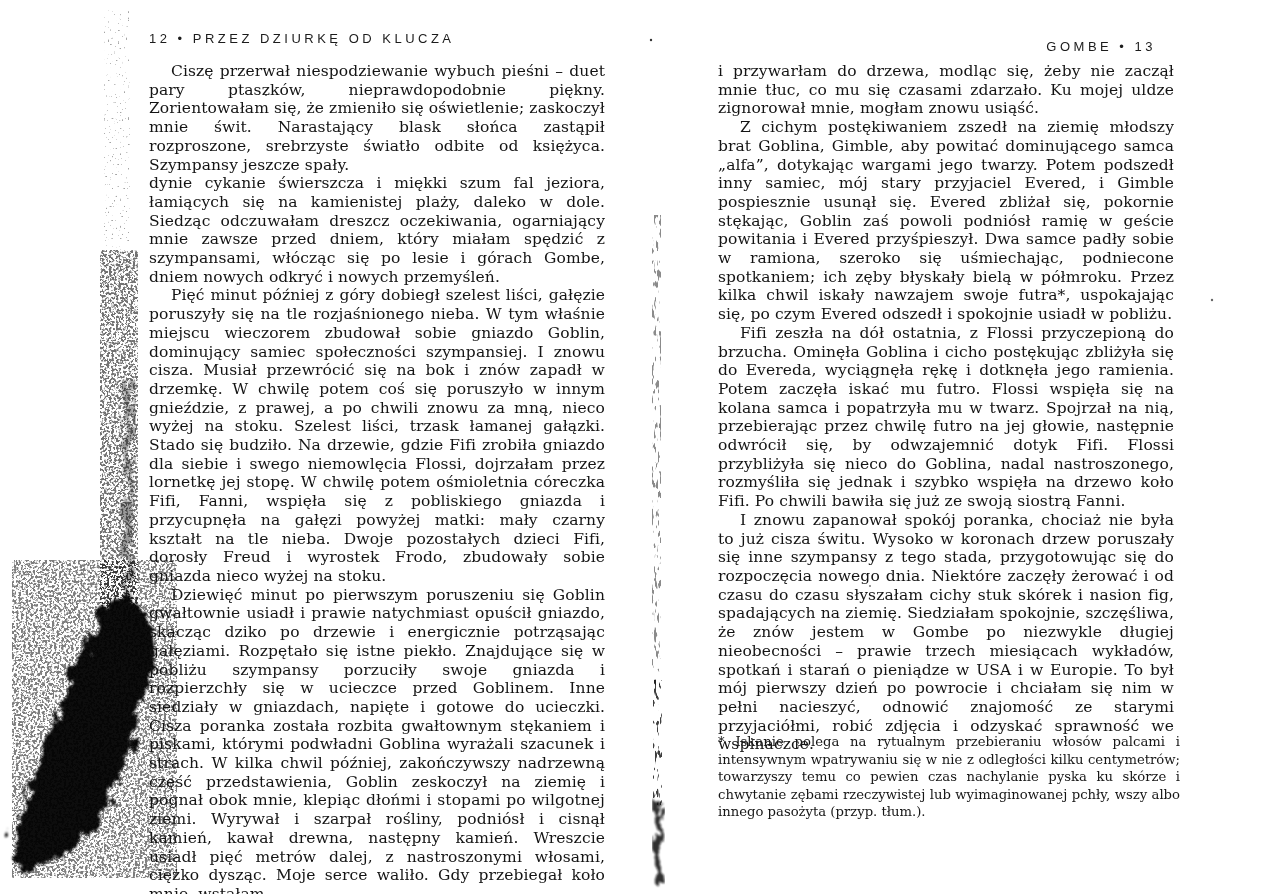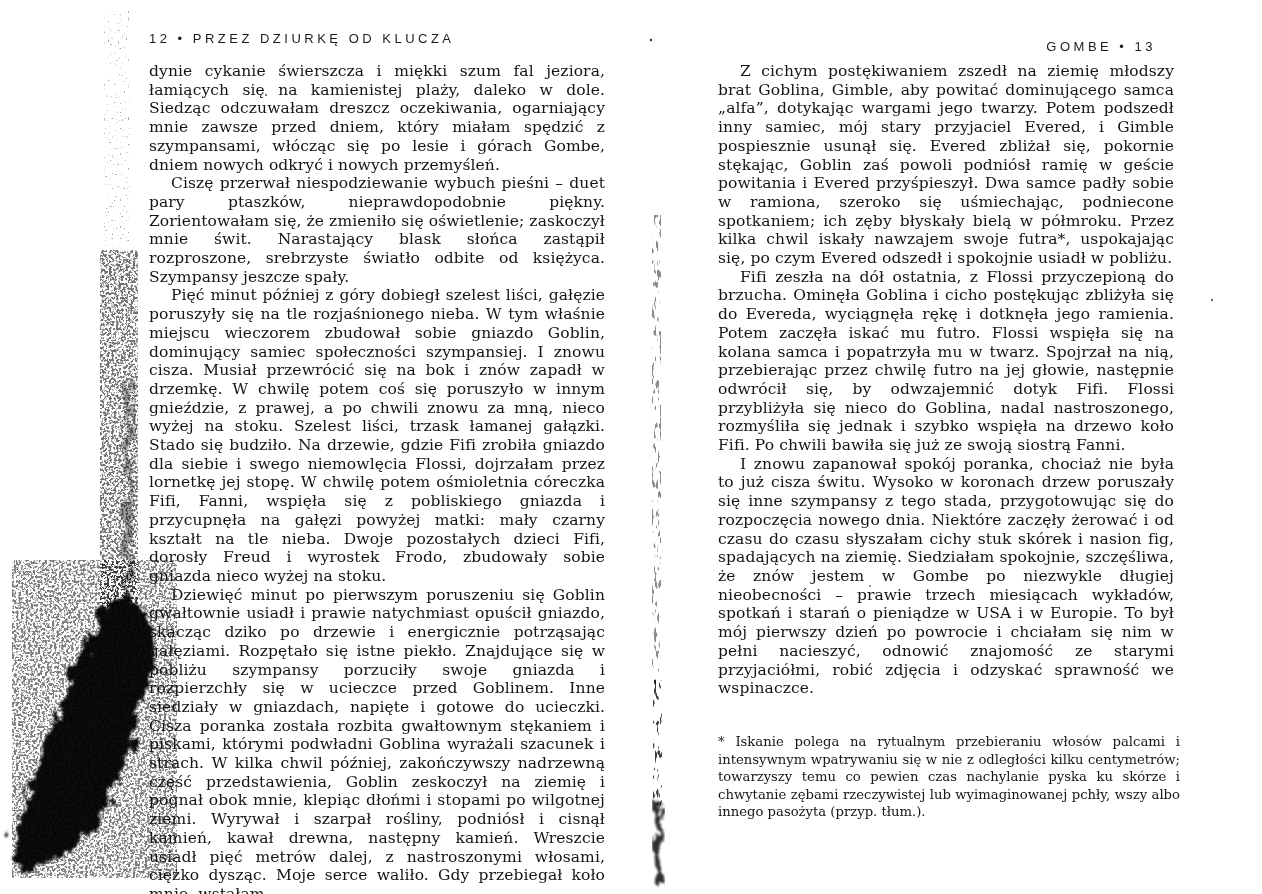--- a/index.html
+++ b/index.html
@@ -105,25 +105,26 @@
   <circle cx="266" cy="95" r="1" fill="#555"></circle>
   <circle cx="1212" cy="300" r="1.2" fill="#666"></circle>
   <circle cx="870" cy="586" r="1" fill="#777"></circle>
 </svg>
 
 <div class="running-header left">12 • PRZEZ DZIURKĘ OD KLUCZA</div>
 
 <div class="running-header right">GOMBE • 13</div>
 
 <div class="page-column left">
+  <p class="para">Ciszę przerwał niespodziewanie wybuch pieśni – duet pary ptaszków, nieprawdopodobnie piękny. Zorientowałam się, że zmieniło się oświetlenie; zaskoczył mnie świt. Narastający blask słońca zastąpił rozproszone, srebrzyste światło odbite od księżyca. Szympansy jeszcze spały.</p>
   <p class="para no-indent">dynie cykanie świerszcza i miękki szum fal jeziora, łamiących się na kamienistej plaży, daleko w dole. Siedząc odczuwałam dreszcz oczekiwania, ogarniający mnie zawsze przed dniem, który miałam spędzić z szympansami, włócząc się po lesie i górach Gombe, dniem nowych odkryć i nowych przemyśleń.</p>
-  <p class="para">Ciszę przerwał niespodziewanie wybuch pieśni – duet pary ptaszków, nieprawdopodobnie piękny. Zorientowałam się, że zmieniło się oświetlenie; zaskoczył mnie świt. Narastający blask słońca zastąpił rozproszone, srebrzyste światło odbite od księżyca. Szympansy jeszcze spały.</p>
   <p class="para">Pięć minut później z góry dobiegł szelest liści, gałęzie poruszyły się na tle rozjaśnionego nieba. W tym właśnie miejscu wieczorem zbudował sobie gniazdo Goblin, dominujący samiec społeczności szympansiej. I znowu cisza. Musiał przewrócić się na bok i znów zapadł w drzemkę. W chwilę potem coś się poruszyło w innym gnieździe, z prawej, a po chwili znowu za mną, nieco wyżej na stoku. Szelest liści, trzask łamanej gałązki. Stado się budziło. Na drzewie, gdzie Fifi zrobiła gniazdo dla siebie i swego niemowlęcia Flossi, dojrzałam przez lornetkę jej stopę. W chwilę potem ośmioletnia córeczka Fifi, Fanni, wspięła się z pobliskiego gniazda i przycupnęła na gałęzi powyżej matki: mały czarny kształt na tle nieba. Dwoje pozostałych dzieci Fifi, dorosły Freud i wyrostek Frodo, zbudowały sobie gniazda nieco wyżej na stoku.</p>
   <p class="para">Dziewięć minut po pierwszym poruszeniu się Goblin gwałtownie usiadł i prawie natychmiast opuścił gniazdo, skacząc dziko po drzewie i energicznie potrząsając gałęziami. Rozpętało się istne piekło. Znajdujące się w pobliżu szympansy porzuciły swoje gniazda i rozpierzchły się w ucieczce przed Goblinem. Inne siedziały w gniazdach, napięte i gotowe do ucieczki. Cisza poranka została rozbita gwałtownym stękaniem i piskami, którymi podwładni Goblina wyrażali szacunek i strach. W kilka chwil później, zakończywszy nadrzewną część przedstawienia, Goblin zeskoczył na ziemię i pognał obok mnie, klepiąc dłońmi i stopami po wilgotnej ziemi. Wyrywał i szarpał rośliny, podniósł i cisnął kamień, kawał drewna, następny kamień. Wreszcie usiadł pięć metrów dalej, z nastroszonymi włosami, ciężko dysząc. Moje serce waliło. Gdy przebiegał koło mnie, wstałam</p>
 </div>
 
 <div class="page-column right">
+  <p class="para no-indent">i przywarłam do drzewa, modląc się, żeby nie zaczął mnie tłuc, co mu się czasami zdarzało. Ku mojej uldze zignorował mnie, mogłam znowu usiąść.</p>
   <p class="para">Z cichym postękiwaniem zszedł na ziemię młodszy brat Goblina, Gimble, aby powitać dominującego samca „alfa”, dotykając wargami jego twarzy. Potem podszedł inny samiec, mój stary przyjaciel Evered, i Gimble pospiesznie usunął się. Evered zbliżał się, pokornie stękając, Goblin zaś powoli podniósł ramię w geście powitania i Evered przyśpieszył. Dwa samce padły sobie w ramiona, szeroko się uśmiechając, podniecone spotkaniem; ich zęby błyskały bielą w półmroku. Przez kilka chwil iskały nawzajem swoje futra*, uspokajając się, po czym Evered odszedł i spokojnie usiadł w pobliżu.</p>
   <p class="para">Fifi zeszła na dół ostatnia, z Flossi przyczepioną do brzucha. Ominęła Goblina i cicho postękując zbliżyła się do Evereda, wyciągnęła rękę i dotknęła jego ramienia. Potem zaczęła iskać mu futro. Flossi wspięła się na kolana samca i popatrzyła mu w twarz. Spojrzał na nią, przebierając przez chwilę futro na jej głowie, następnie odwrócił się, by odwzajemnić dotyk Fifi. Flossi przybliżyła się nieco do Goblina, nadal nastroszonego, rozmyśliła się jednak i szybko wspięła na drzewo koło Fifi. Po chwili bawiła się już ze swoją siostrą Fanni.</p>
   <p class="para">I znowu zapanował spokój poranka, chociaż nie była to już cisza świtu. Wysoko w koronach drzew poruszały się inne szympansy z tego stada, przygotowując się do rozpoczęcia nowego dnia. Niektóre zaczęły żerować i od czasu do czasu słyszałam cichy stuk skórek i nasion fig, spadających na ziemię. Siedziałam spokojnie, szczęśliwa, że znów jestem w Gombe po niezwykle długiej nieobecności – prawie trzech miesiącach wykładów, spotkań i starań o pieniądze w USA i w Europie. To był mój pierwszy dzień po powrocie i chciałam się nim w pełni nacieszyć, odnowić znajomość ze starymi przyjaciółmi, robić zdjęcia i odzyskać sprawność we wspinaczce.</p>
 </div>
 
 <div class="footnote">* Iskanie polega na rytualnym przebieraniu włosów palcami i intensywnym wpatrywaniu się w nie z odległości kilku centymetrów; towarzyszy temu co pewien czas nachylanie pyska ku skórze i chwytanie zębami rzeczywistej lub wyimaginowanej pchły, wszy albo innego pasożyta (przyp. tłum.).</div>
 
 </body></html>

